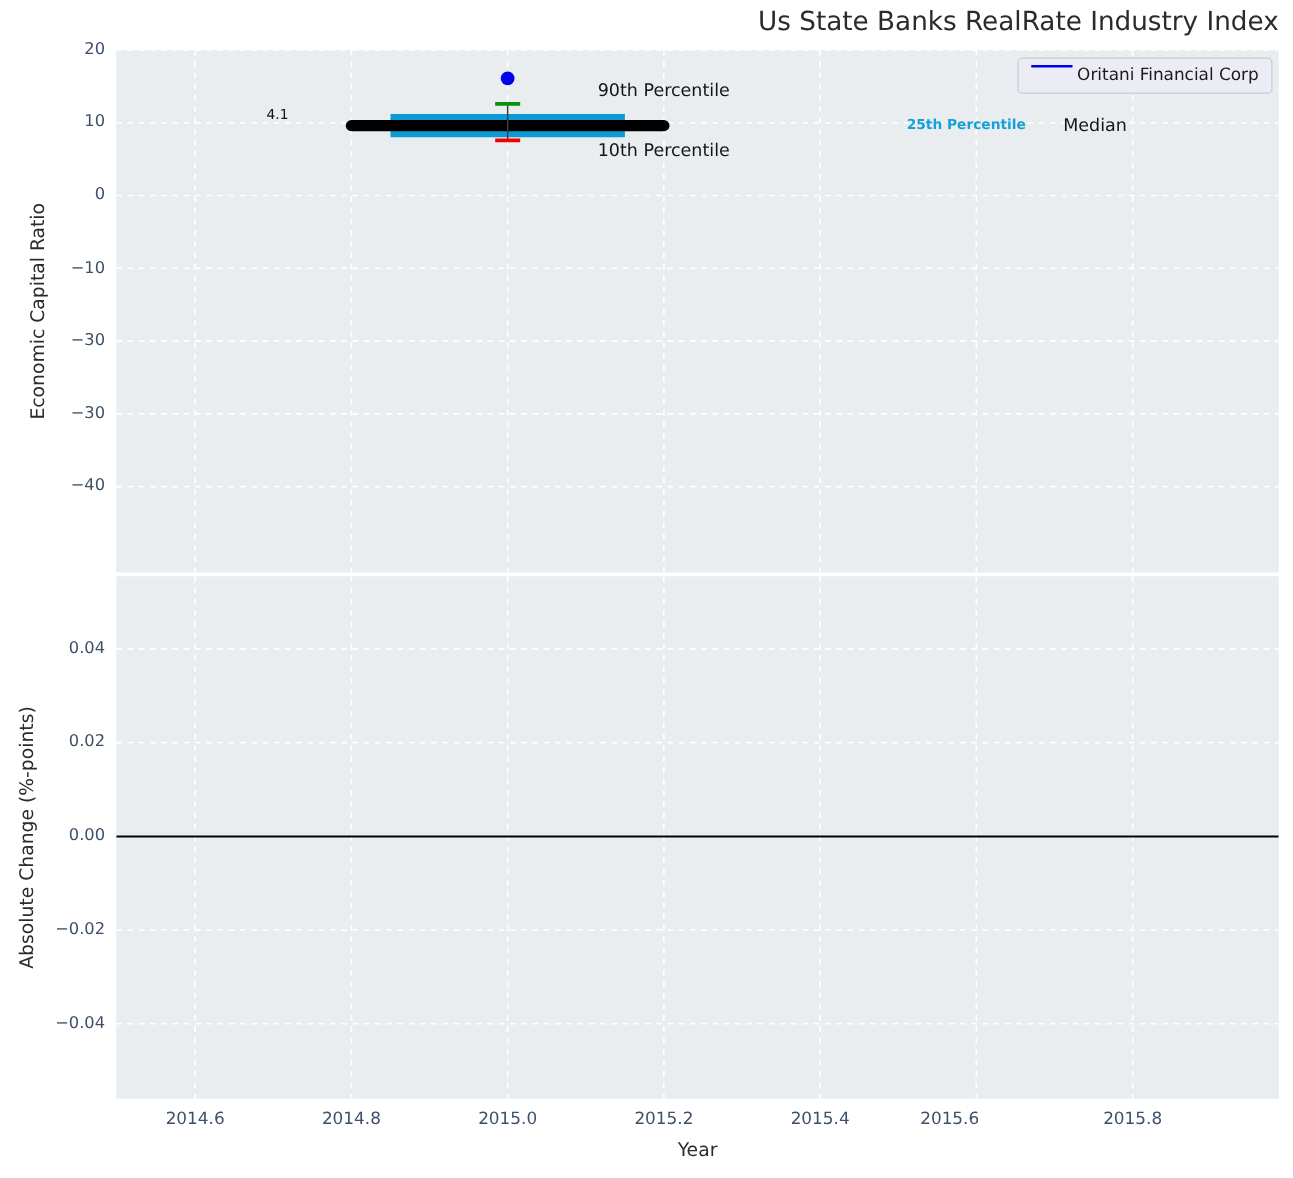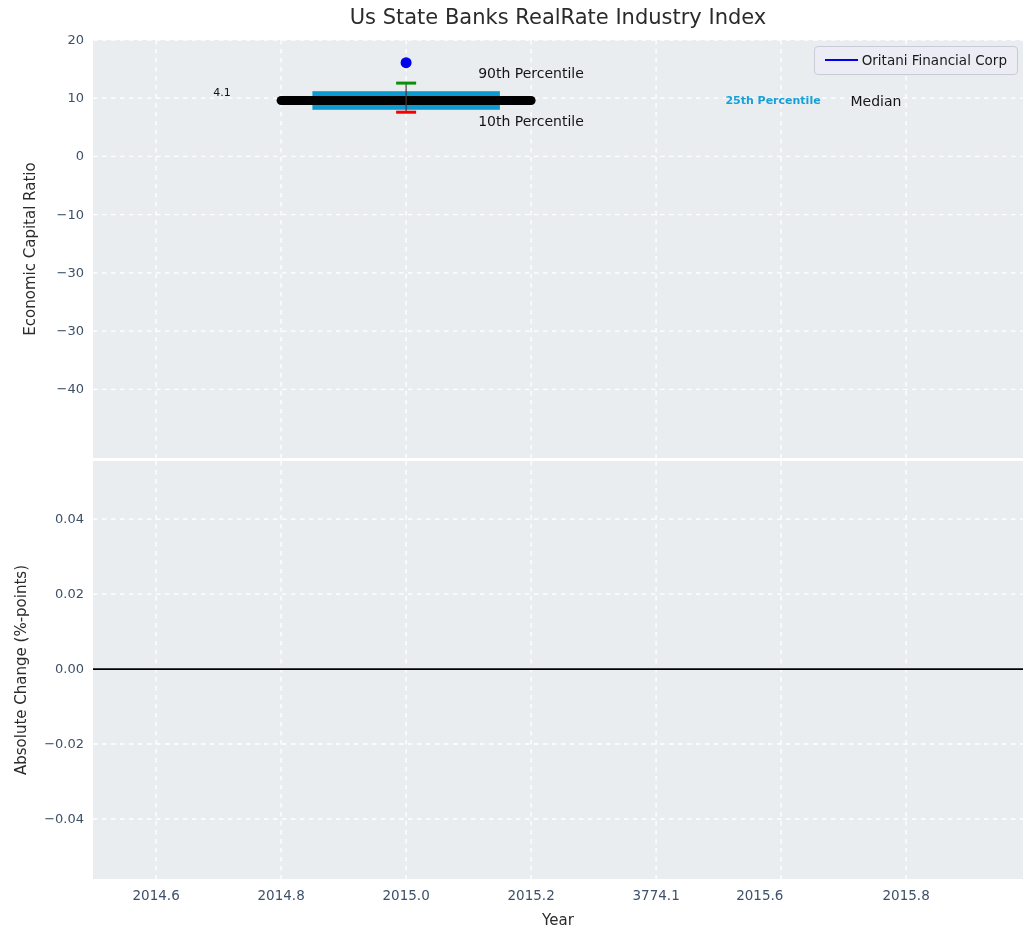--- a/index.html
+++ b/index.html
@@ -1,28 +1,28 @@
 <!DOCTYPE html>
 <html style="--fig-bg: #ffffff; --panel-bg: #e9edf0; --grid-color: #ffffff; --tick-color: #3e5069; --text-color: #2b2b2b; --company-color: #0000ee; --legend-bg: #ececf4; --legend-border: #c9cbd6;"><head>
 <meta charset="utf-8">
 <style>
   html,body{margin:0;padding:0;background:#ffffff;}
   .figure{position:relative;width:1034px;height:942px;background:var(--fig-bg,#fff);
           font-family:"DejaVu Sans","Liberation Sans",sans-serif;overflow:hidden;}
   .panel{position:absolute;background:var(--panel-bg,#e9edf0);}
   .panel-top{left:93px;top:40px;width:930px;height:418px;}
   .panel-bottom{left:93px;top:461px;width:930px;height:418px;}
-  .title{position:absolute;left:93px;top:5px;width:930px;text-align:center;
+  .title{position:absolute;left:93px;top:5px;width:930px;text-align:right;
          font-size:21px;color:var(--text-color,#2b2b2b);}
   .ylabel{position:absolute;white-space:nowrap;font-size:15px;color:var(--text-color,#2b2b2b);
           transform:translate(-50%,-50%) rotate(-90deg);}
   .xlabel{position:absolute;left:93px;top:911px;width:930px;text-align:center;
           font-size:15px;color:var(--text-color,#2b2b2b);}
   .annotation{position:absolute;white-space:nowrap;transform:translate(-50%,-50%);}
-  .legend{position:absolute;top:46px;right:16px;display:flex;align-items:center;gap:4px;
+  .legend{position:absolute;top:46px;right:16px;display:flex;align-items:flex-start;gap:4px;
           padding:5px 10px 6px 10px;background:var(--legend-bg,#ececf4);
           border:1px solid var(--legend-border,#c9cbd6);border-radius:4px;
           font-size:13.5px;color:#1a1a1a;}
   .legend-line{display:inline-block;width:33px;height:0;
           border-top:2.6px solid var(--company-color,#0000ee);}
   svg{display:block;}
   .grid{stroke:var(--grid-color,#fff);stroke-width:1.3;stroke-dasharray:4.5 4.5;}
 </style>
 </head>
 <body>
@@ -91,16 +91,16 @@
     <div class="annotation" style="position: absolute; left: 876px; top: 101px; font-size: 14px; color: rgb(20, 20, 20); font-weight: 400;">Median</div>
     <div style="position: absolute; left: 0px; width: 84px; top: 510.108px; text-align: right; font-size: 13px; color: var(--tick-color); line-height: 18px;">0.04</div>
     <div style="position: absolute; left: 0px; width: 84px; top: 585.085px; text-align: right; font-size: 13px; color: var(--tick-color); line-height: 18px;">0.02</div>
     <div style="position: absolute; left: 0px; width: 84px; top: 660.063px; text-align: right; font-size: 13px; color: var(--tick-color); line-height: 18px;">0.00</div>
     <div style="position: absolute; left: 0px; width: 84px; top: 735.04px; text-align: right; font-size: 13px; color: var(--tick-color); line-height: 18px;">−0.02</div>
     <div style="position: absolute; left: 0px; width: 84px; top: 810.018px; text-align: right; font-size: 13px; color: var(--tick-color); line-height: 18px;">−0.04</div>
     <div style="position: absolute; left: 111.125px; width: 90px; top: 886px; text-align: center; font-size: 13.5px; color: var(--tick-color); line-height: 18px;">2014.6</div>
     <div style="position: absolute; left: 236.125px; width: 90px; top: 886px; text-align: center; font-size: 13.5px; color: var(--tick-color); line-height: 18px;">2014.8</div>
     <div style="position: absolute; left: 361.125px; width: 90px; top: 886px; text-align: center; font-size: 13.5px; color: var(--tick-color); line-height: 18px;">2015.0</div>
     <div style="position: absolute; left: 486.125px; width: 90px; top: 886px; text-align: center; font-size: 13.5px; color: var(--tick-color); line-height: 18px;">2015.2</div>
-    <div style="position: absolute; left: 611.125px; width: 90px; top: 886px; text-align: center; font-size: 13.5px; color: var(--tick-color); line-height: 18px;">3774.1</div>
+    <div style="position: absolute; left: 611.125px; width: 90px; top: 886px; text-align: center; font-size: 13.5px; color: var(--tick-color); line-height: 18px;">2015.4</div>
     <div style="position: absolute; left: 736.125px; width: 90px; top: 886px; text-align: left; font-size: 13.5px; color: var(--tick-color); line-height: 18px;">2015.6</div>
     <div style="position: absolute; left: 861.125px; width: 90px; top: 886px; text-align: center; font-size: 13.5px; color: var(--tick-color); line-height: 18px;">2015.8</div>
   </div>
 
 </body></html>

